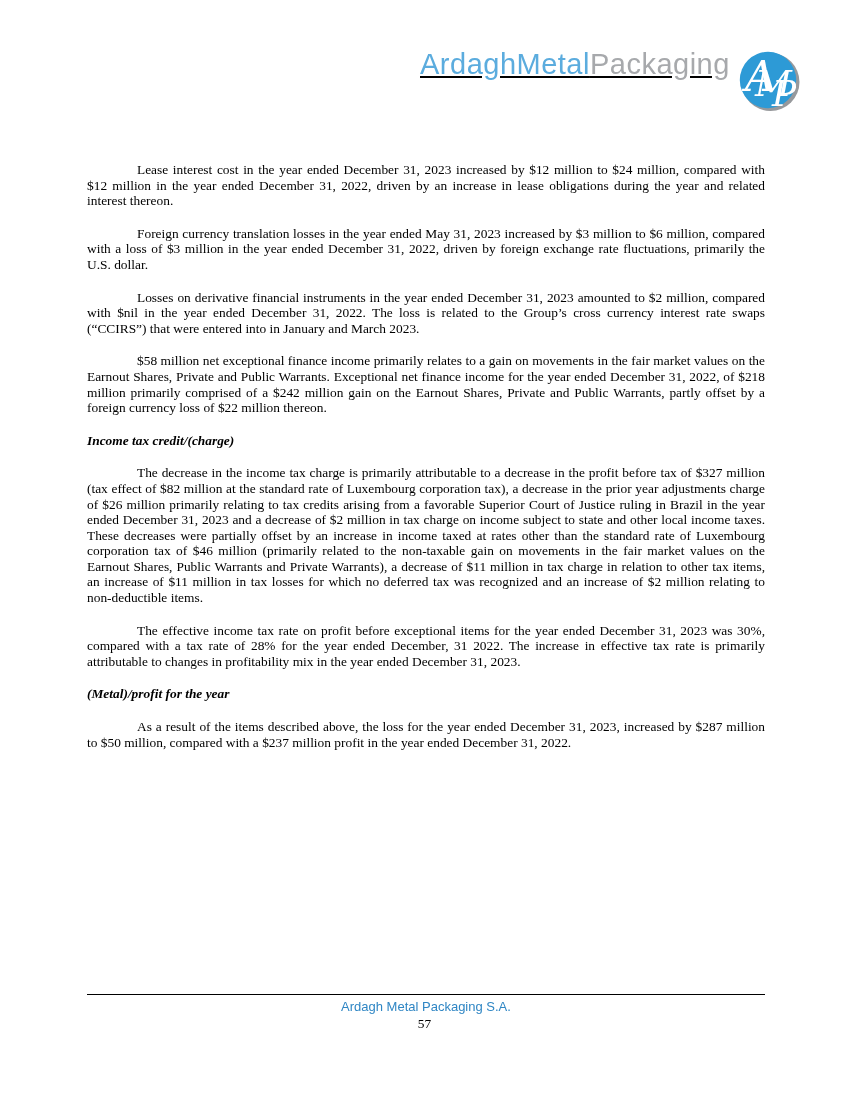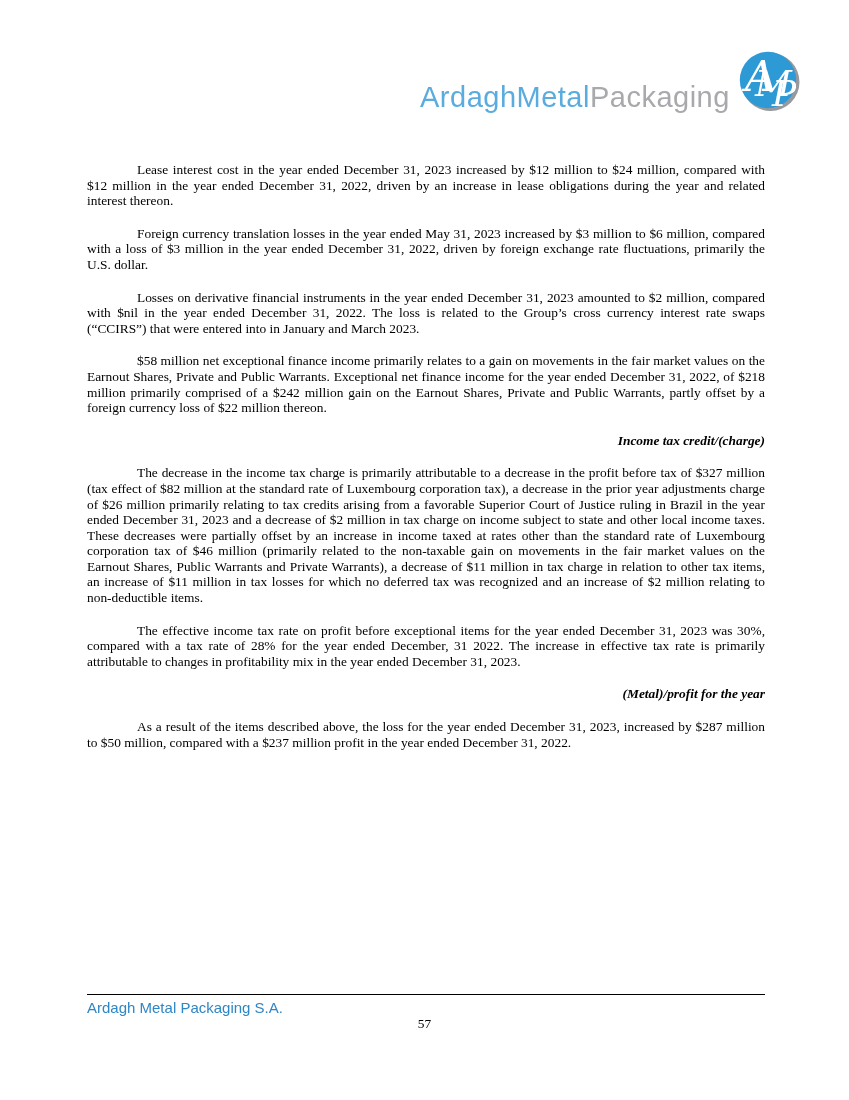--- a/index.html
+++ b/index.html
@@ -13,22 +13,23 @@
     color: #000000;
     overflow: hidden;
   }
 
   
   .logo {
     position: absolute;
     top: 48px;
     left: 420px;
     display: flex;
-    align-items: flex-end;
+    align-items: flex-start;
     gap: 8px;
+    text-decoration: underline;
   }
   .wordmark {
     font-family: "Liberation Sans", "DejaVu Sans", sans-serif;
     font-size: 29px;
     font-weight: 400;
     letter-spacing: 0.5px;
     white-space: nowrap;
   }
   .wm-blue { color: #5BACDE; }
   .wm-gray { color: #A7A9AC; }
@@ -49,41 +50,41 @@
   .content p, .content h3 {
     font-size: 13.4px;
     line-height: 15.6px;
     margin: 16px 0 17px 0;
     text-align: justify;
   }
   .content p { text-indent: 50px; }
   .content h3.heading {
     font-weight: bold;
     font-style: italic;
-    text-align: right;
+    text-align: left;
     text-indent: 0;
     margin: 6px 0 17px 0;
   }
 
   
   .footer-rule {
     position: absolute;
     left: 87px;
     width: 678px;
     top: 994px;
     border-top: 1.5px solid #000000;
   }
   .footer-company {
     position: absolute;
     left: 87px;
     width: 678px;
     top: 999px;
-    text-align: left;
+    text-align: center;
     font-family: "Liberation Sans", "DejaVu Sans", sans-serif;
-    font-size: 15px;
+    font-size: 13px;
     color: #2F86C4;
   }
   .page-number {
     position: absolute;
     left: 0;
     width: 849px;
     top: 1016px;
     text-align: center;
     font-size: 13.4px;
     color: #000000;

